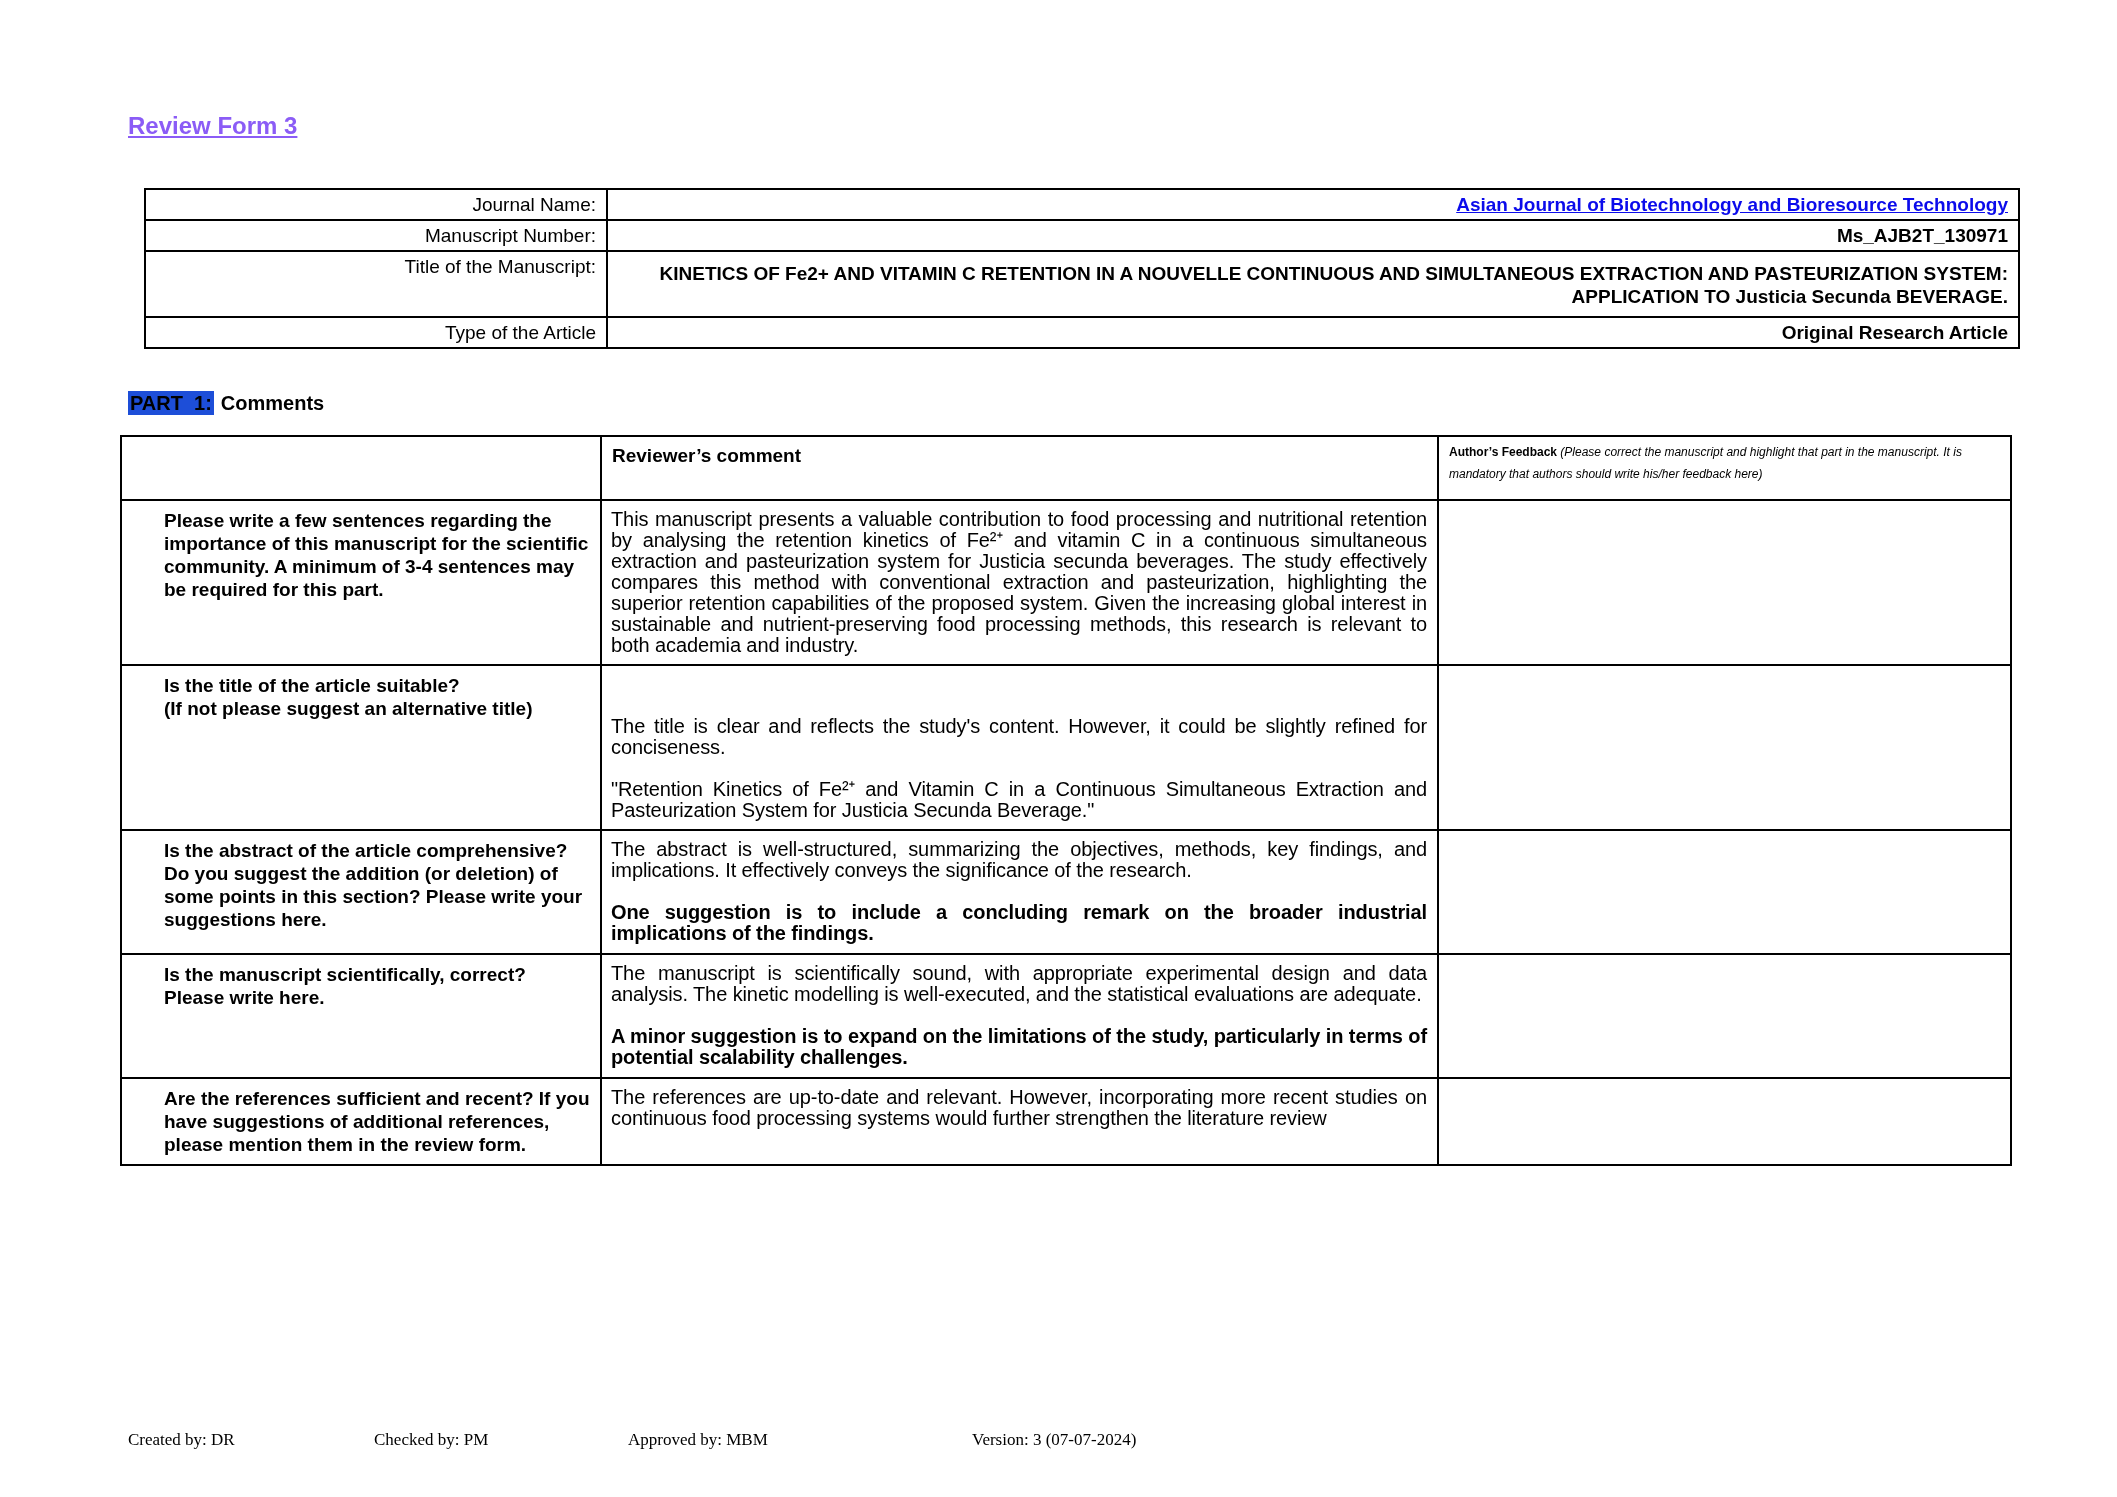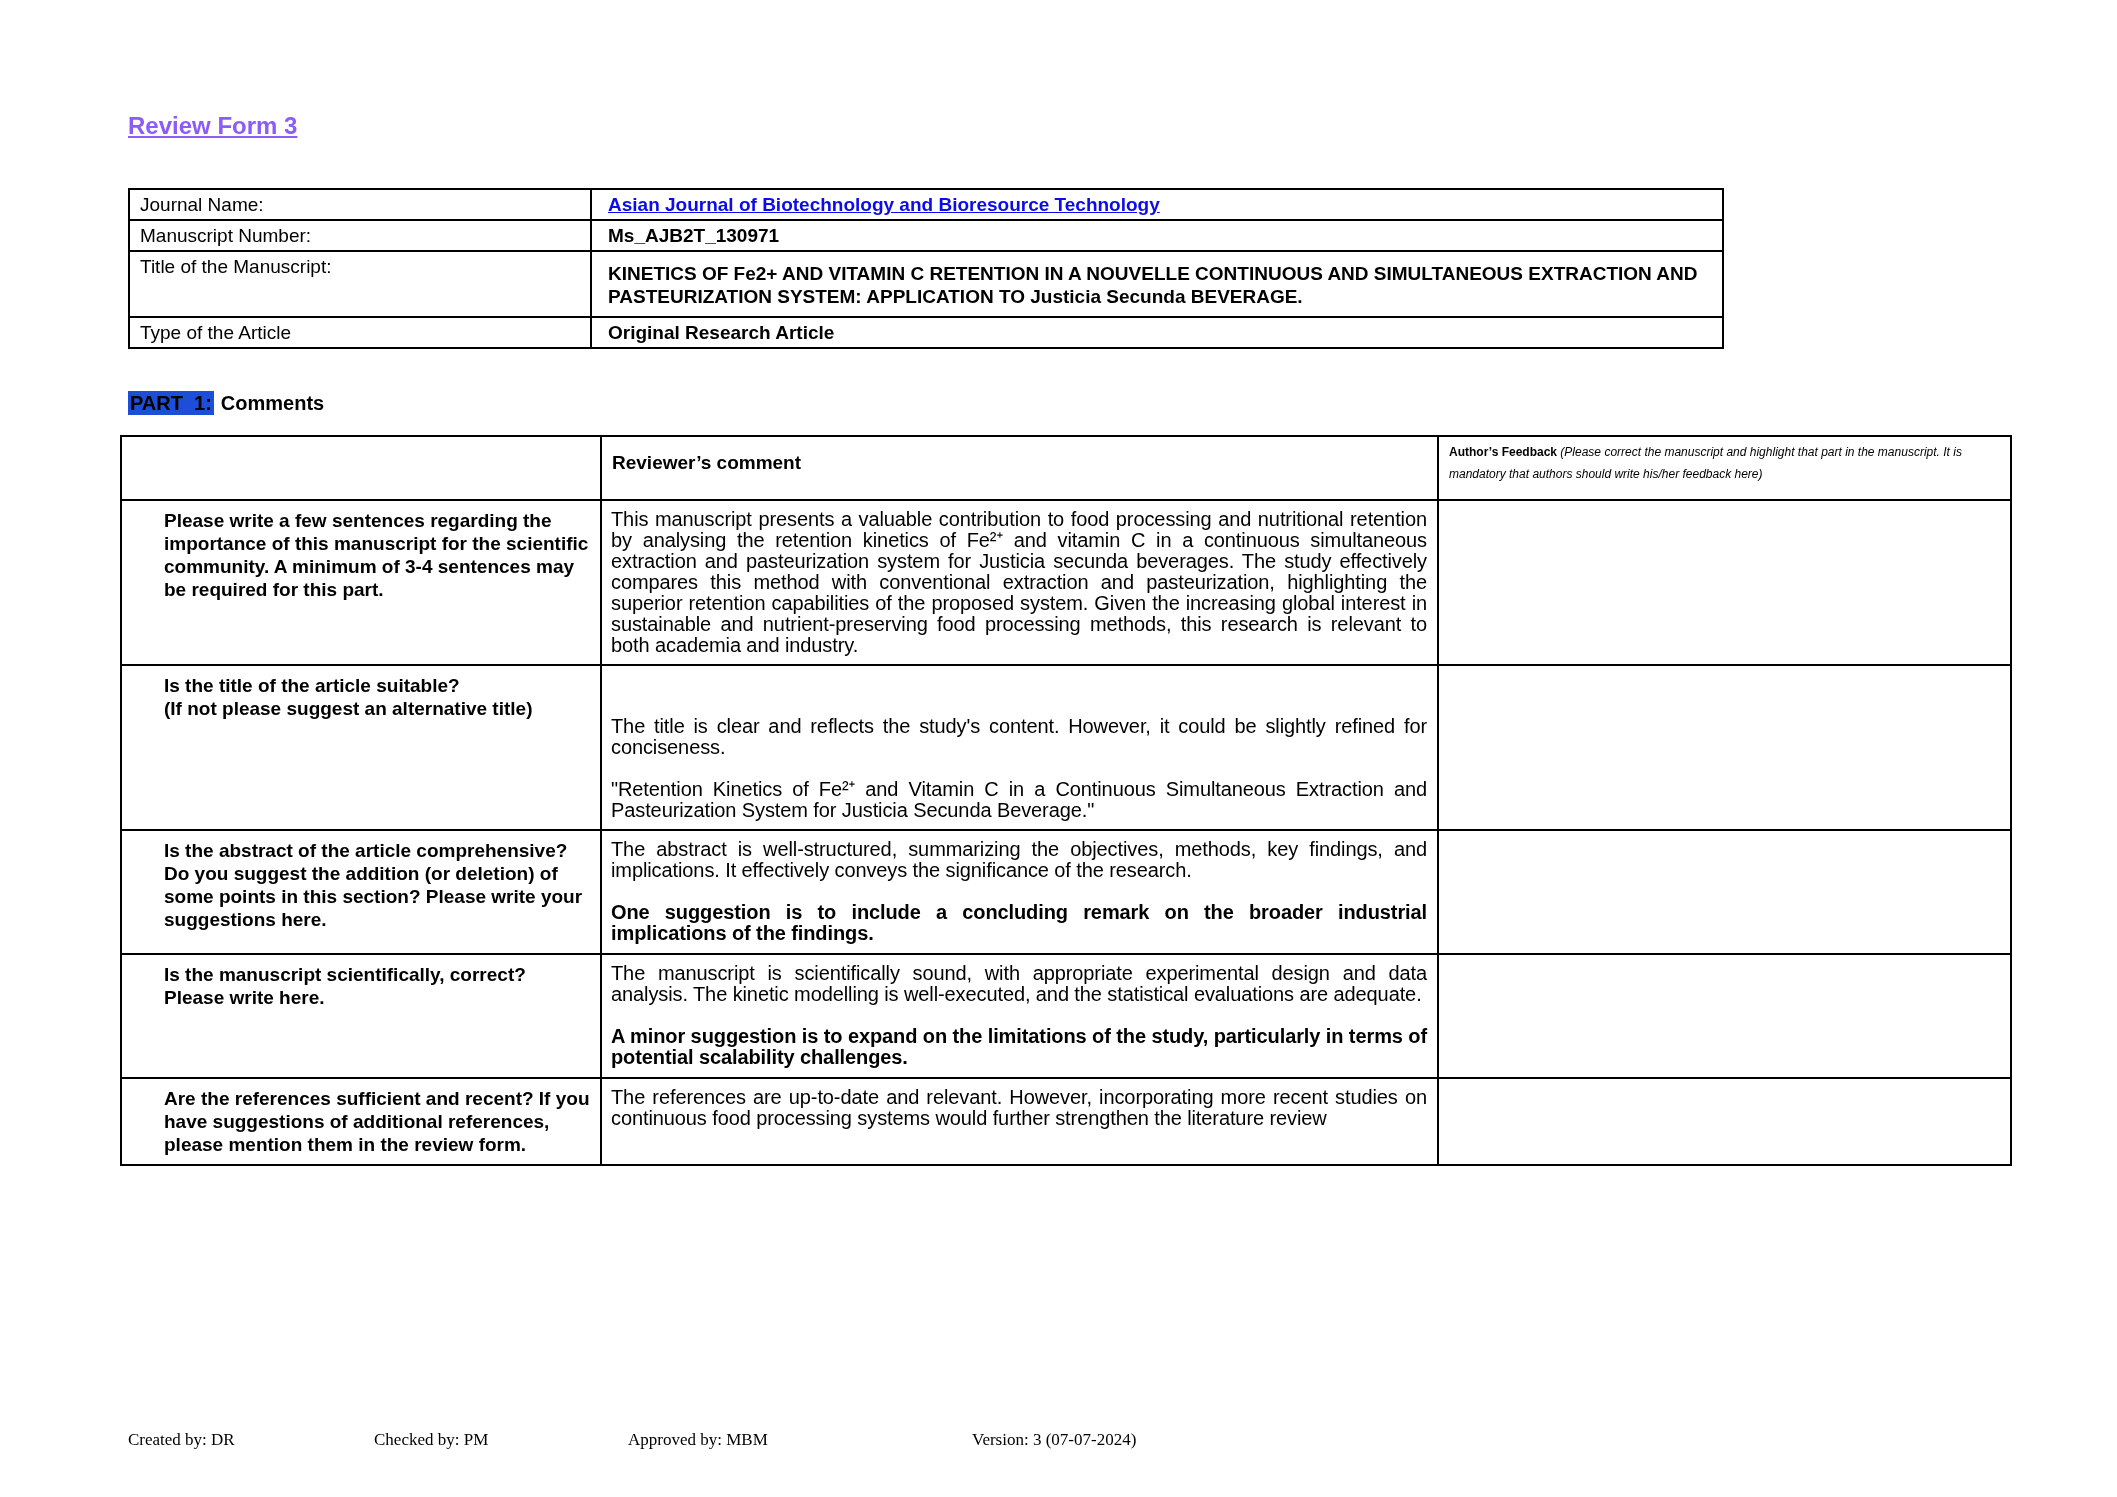--- a/index.html
+++ b/index.html
@@ -15,23 +15,24 @@
 
   .page-title {
     position: absolute; left: 128px; top: 112px;
     font-size: 24px; font-weight: bold;
     color: #8b5cf6; text-decoration: underline;
     display: inline-block;
   }
 
   
   .info-table {
-    position: absolute; left: 128px; top: 188px;
-    width: 1596px; border-collapse: collapse;
+    position: absolute; left: 144px; top: 188px;
+    width: 1876px; border-collapse: collapse;
     table-layout: fixed;
+    text-align: right;
   }
   .info-table td {
     border: 2px solid #000;
     font-size: 19px; line-height: 23px;
     vertical-align: top;
     padding: 3px 10px;
   }
   .info-table td.label { width: 462px; }
   .info-table td.value { font-weight: bold; padding-left: 16px; margin-left: 8px; }
   .info-table tr.info-row-2 td.value { padding-top: 10px; padding-bottom: 8px; }
@@ -55,21 +56,21 @@
     border: 2px solid #000;
     vertical-align: top;
     text-align: left;
   }
   .col-q { width: 480px; }
   .col-r { width: 837px; }
   .col-a { width: 573px; }
 
   .comments-table thead tr { height: 64px; }
   .r-head {
-    font-size: 19px; font-weight: bold; padding: 15px 10px;
+    font-size: 19px; font-weight: bold; padding: 8px 10px;
   }
   .a-head {
     font-size: 12px; font-weight: normal; padding: 4px 10px; line-height: 22px;
   }
   .a-head .a-head-title { font-weight: bold; font-style: normal; }
   .a-head .a-head-note { font-style: italic; }
 
   .q-cell {
     font-size: 19px; font-weight: bold; line-height: 23px;
     padding: 8px 10px 8px 42px;

